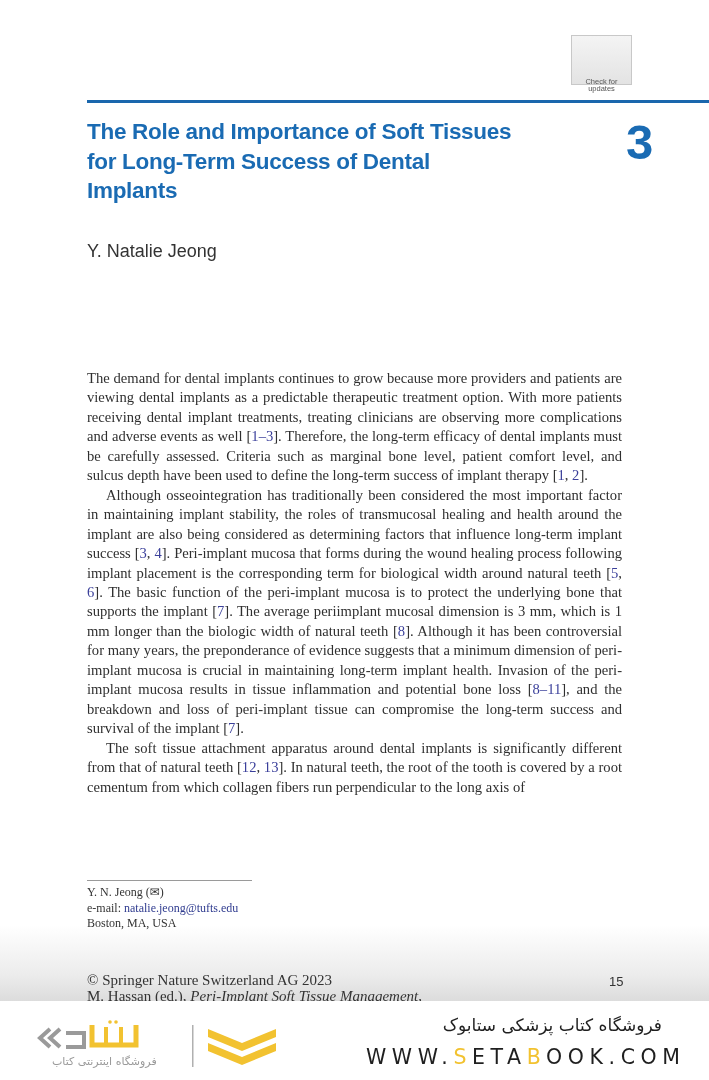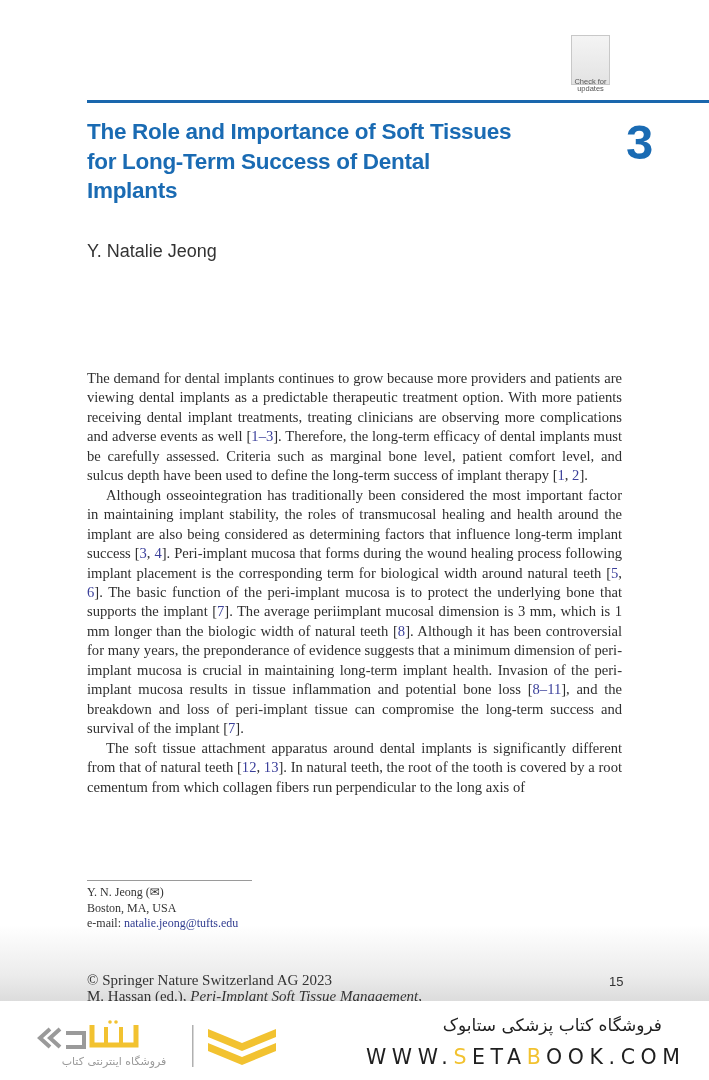--- a/index.html
+++ b/index.html
@@ -6,21 +6,21 @@
     html, body { width: 709px; height: 1080px; background: #ffffff; overflow: hidden; }
     body { position: relative; font-family: "Liberation Serif", serif; color: #2a2a2a; }
 
     .page {
       position: absolute; left: 0; top: 0; width: 709px; height: 1001px;
       background: linear-gradient(to bottom, #ffffff 0px, #ffffff 925px, #ececec 975px, #dcdcdc 1001px);
       overflow: hidden;
     }
 
     .crossmark {
-      position: absolute; left: 571px; top: 35px; width: 39px; height: 50px;
+      position: absolute; left: 571px; top: 35px; width: 61px; height: 50px;
       border: 1px solid #c8c8c8; background: linear-gradient(#f4f4f4, #e3e3e3);
       display: flex; flex-direction: column; align-items: center; justify-content: flex-start;
       padding-top: 4px;
       gap: 36px;
     }
     .crossmark svg { width: 22px; height: 22px; display: block; }
     .crossmark .cm-label {
       font-family: "Liberation Sans", sans-serif; font-size: 7.5px; line-height: 7px;
       color: #555; text-align: center; margin-top: 2px;
     }
@@ -77,21 +77,21 @@
     }
 
     .banner {
       position: absolute; left: 0; top: 1001px; width: 709px; height: 79px; background: #ffffff;
     }
     .logo {
       position: absolute; left: 36px; top: 18px; width: 240px; height: 56px;
     }
     .logo svg { display: block; }
     .logo .logo-sub {
-      position: absolute; left: 16px; top: 36px; width: 124px; text-align: center;
+      position: absolute; left: 16px; top: 36px; width: 124px; text-align: left;
       font-family: "DejaVu Sans", sans-serif; font-size: 11px; color: #9a9a9a; direction: rtl;
     }
     .store-name {
       position: absolute; right: 47px; top: 14px;
       font-family: "DejaVu Sans", sans-serif; font-size: 17px; color: #1f1f1f; direction: rtl;
     }
     .store-url {
       position: absolute; left: 366px; top: 44px;
       font-family: "DejaVu Sans", sans-serif; font-size: 20.5px; letter-spacing: 5.6px; color: #1f1f1f;
     }
@@ -128,22 +128,22 @@
   <div class="body-text">
     <p class="first">The demand for dental implants continues to grow because more providers and patients are viewing dental implants as a predictable therapeutic treatment option. With more patients receiving dental implant treatments, treating clinicians are observing more complications and adverse events as well [<span class="ref">1–3</span>]. Therefore, the long-term efficacy of dental implants must be carefully assessed. Criteria such as marginal bone level, patient comfort level, and sulcus depth have been used to define the long-term success of implant therapy [<span class="ref">1</span>, <span class="ref">2</span>].</p>
     <p>Although osseointegration has traditionally been considered the most important factor in maintaining implant stability, the roles of transmucosal healing and health around the implant are also being considered as determining factors that influence long-term implant success [<span class="ref">3</span>, <span class="ref">4</span>]. Peri-implant mucosa that forms during the wound healing process following implant placement is the corresponding term for biologi­cal width around natural teeth [<span class="ref">5</span>, <span class="ref">6</span>]. The basic function of the peri-implant mucosa is to protect the underlying bone that supports the implant [<span class="ref">7</span>]. The average peri­implant mucosal dimension is 3 mm, which is 1 mm longer than the biologic width of natural teeth [<span class="ref">8</span>]. Although it has been controversial for many years, the prepon­derance of evidence suggests that a minimum dimension of peri-implant mucosa is crucial in maintaining long-term implant health. Invasion of the peri-implant mucosa results in tissue inflammation and potential bone loss [<span class="ref">8–11</span>], and the break­down and loss of peri-implant tissue can compromise the long-term success and survival of the implant [<span class="ref">7</span>].</p>
     <p>The soft tissue attachment apparatus around dental implants is significantly differ­ent from that of natural teeth [<span class="ref">12</span>, <span class="ref">13</span>]. In natural teeth, the root of the tooth is covered by a root cementum from which collagen fibers run perpendicular to the long axis of</p>
   </div>
 
   <div class="footnote-rule"></div>
 
   <div class="footnote">
     <div><span>Y. N. Jeong (</span><span>✉</span><span>)</span></div>
+    <div><span>e-mail: </span><span class="email">natalie.jeong@tufts.edu</span></div>
     <div>Boston, MA, USA</div>
-    <div><span>e-mail: </span><span class="email">natalie.jeong@tufts.edu</span></div>
   </div>
 
   <div class="copyright">
     <div>© Springer Nature Switzerland AG 2023</div>
     <div><span>M. Hassan (ed.), </span><em>Peri-Implant Soft Tissue Management</em><span>,</span></div>
   </div>
 
   <div class="page-number">15</div>
 </div>
 

